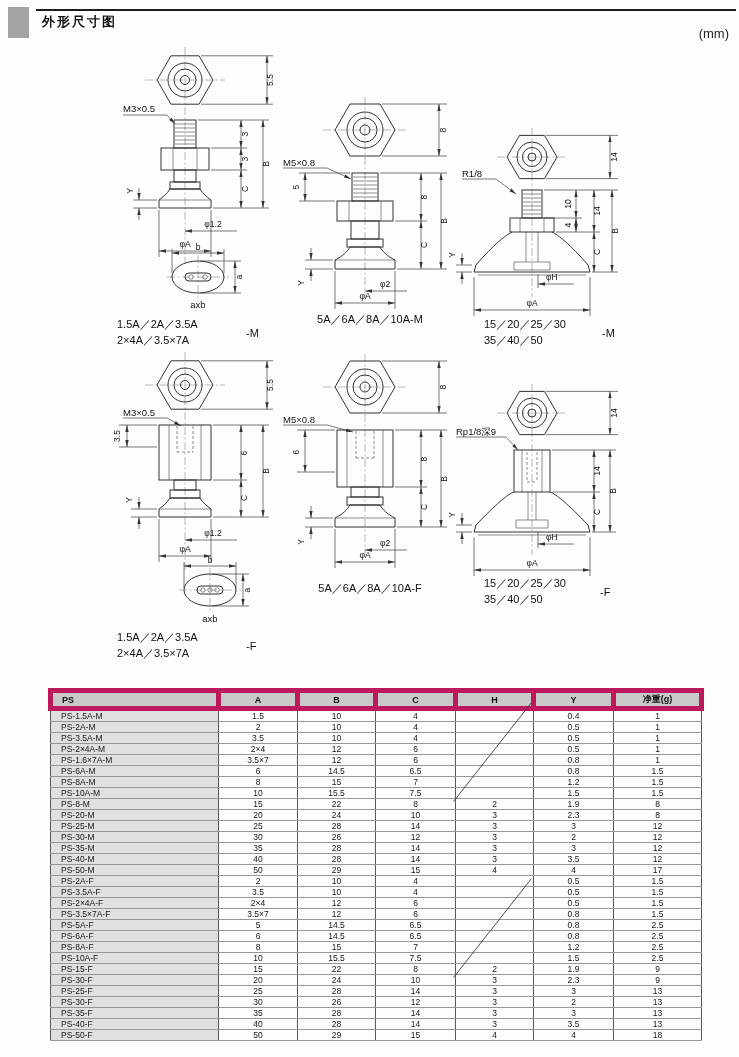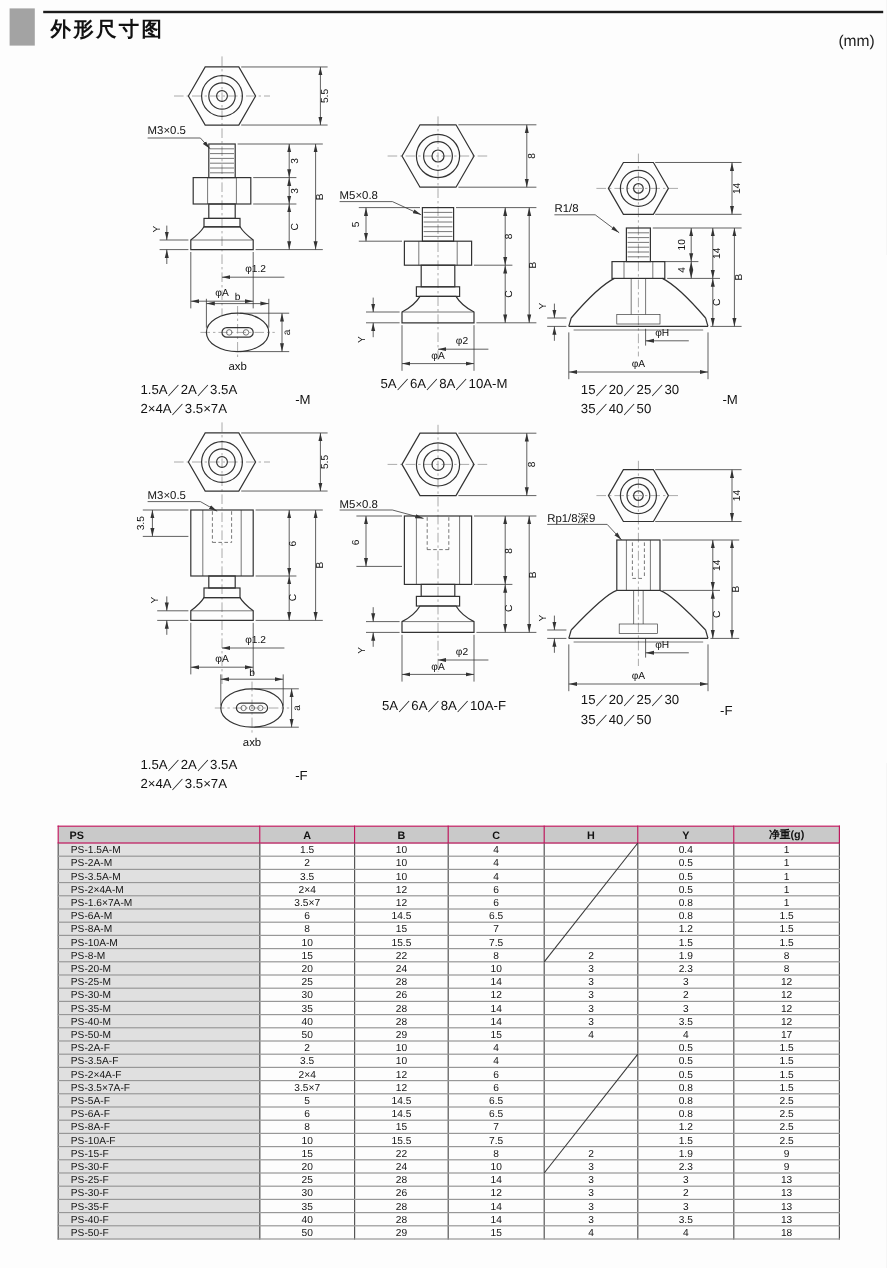--- a/index.html
+++ b/index.html
@@ -1,36 +1,36 @@
 <!DOCTYPE html>
 <html><head>
 <meta charset="utf-8">
 <style>
   html,body{margin:0;padding:0;background:#e8e8e8;}
   #page{position:relative;width:739px;height:1057px;background:#fdfdfd;margin:0 auto;
         font-family:"Liberation Sans",sans-serif;color:#111;overflow:hidden;}
   
   .sq{position:absolute;left:8px;top:7px;width:21px;height:31px;background:#a3a3a3;}
   .rule{position:absolute;left:36px;top:9px;width:700px;height:2px;background:#1c1c1c;}
-  .ttl{position:absolute;left:42px;top:13px;font-size:17px;font-weight:bold;letter-spacing:2px;}
+  .ttl{position:absolute;left:42px;top:13px;font-size:13px;font-weight:bold;letter-spacing:2px;}
   .unit{position:absolute;right:10px;top:15px;font-size:13px;color:#222;margin-top:11px;}
   
   svg.fig{position:absolute;overflow:visible;}
   .ol{fill:none;stroke:#333;stroke-width:1;}
   .thin{fill:none;stroke:#333;stroke-width:0.55;}
   .dash{fill:none;stroke:#333;stroke-width:0.55;stroke-dasharray:3 2;}
   .cl{fill:none;stroke:#808080;stroke-width:0.55;stroke-dasharray:8 2.5 2 2.5;}
   .dl{fill:none;stroke:#333;stroke-width:0.65;}
   text.dim{font:8.5px "Liberation Sans",sans-serif;fill:#111;}
   text.lbl{font:9.5px "Liberation Sans",sans-serif;fill:#111;}
   text.cap{font:11px "Liberation Sans",sans-serif;fill:#111;}
   
   #tablewrap{position:absolute;left:48px;top:688px;width:651px;}
   table{border-collapse:collapse;table-layout:fixed;width:651px;border:1.5px solid #333;}
-  th{background:#c9c9c9;border:1px solid #be185d;font:bold 9px "Liberation Sans",sans-serif;
+  th{background:#c9c9c9;border:5px solid #be185d;font:bold 9px "Liberation Sans",sans-serif;
      height:12px;text-align:center;padding:0;}
   th.ps{text-align:left;padding-left:9px;}
   td{border-left:1px solid #565656;border-right:1px solid #565656;border-bottom:1px solid #979797;
      font:8.5px "Liberation Sans",sans-serif;text-align:center;height:9.9px;padding:0;color:#161616;}
   td.name{background:#e0e0e0;text-align:left;padding-left:10px;}
   #diagsvg{position:absolute;left:0;top:0;pointer-events:none;}
 </style>
 </head>
 <body>
 

